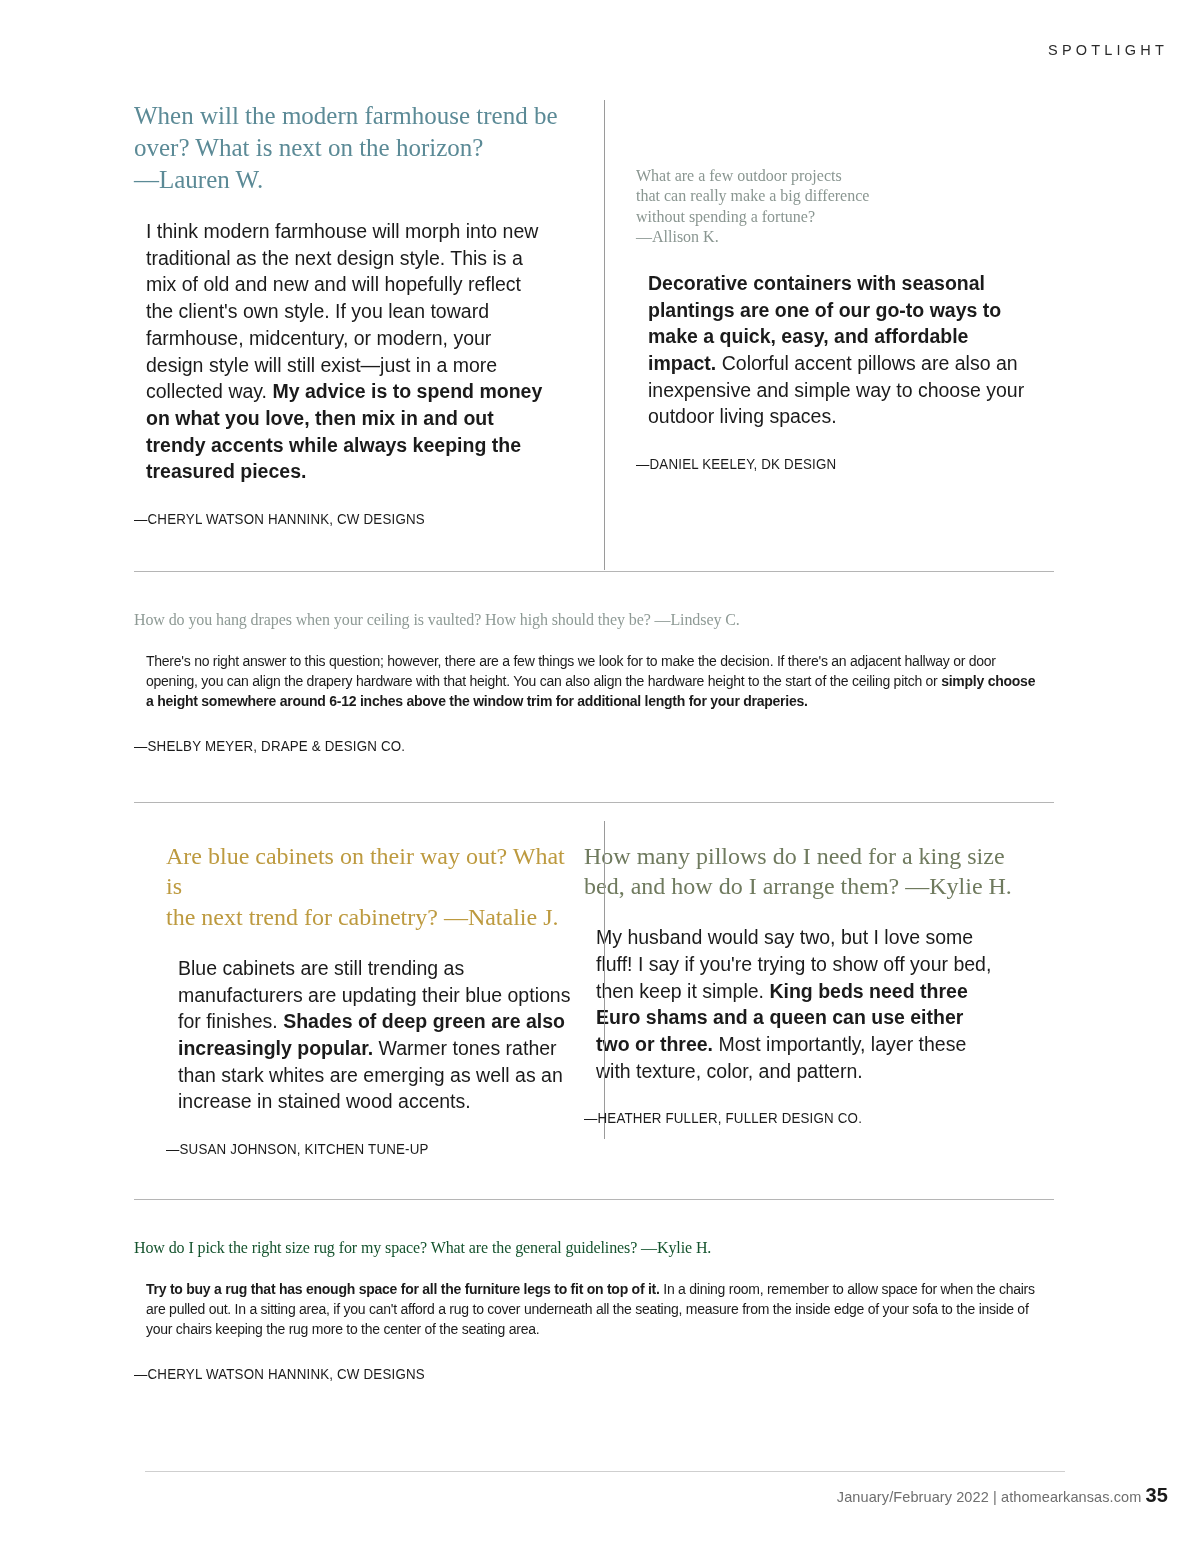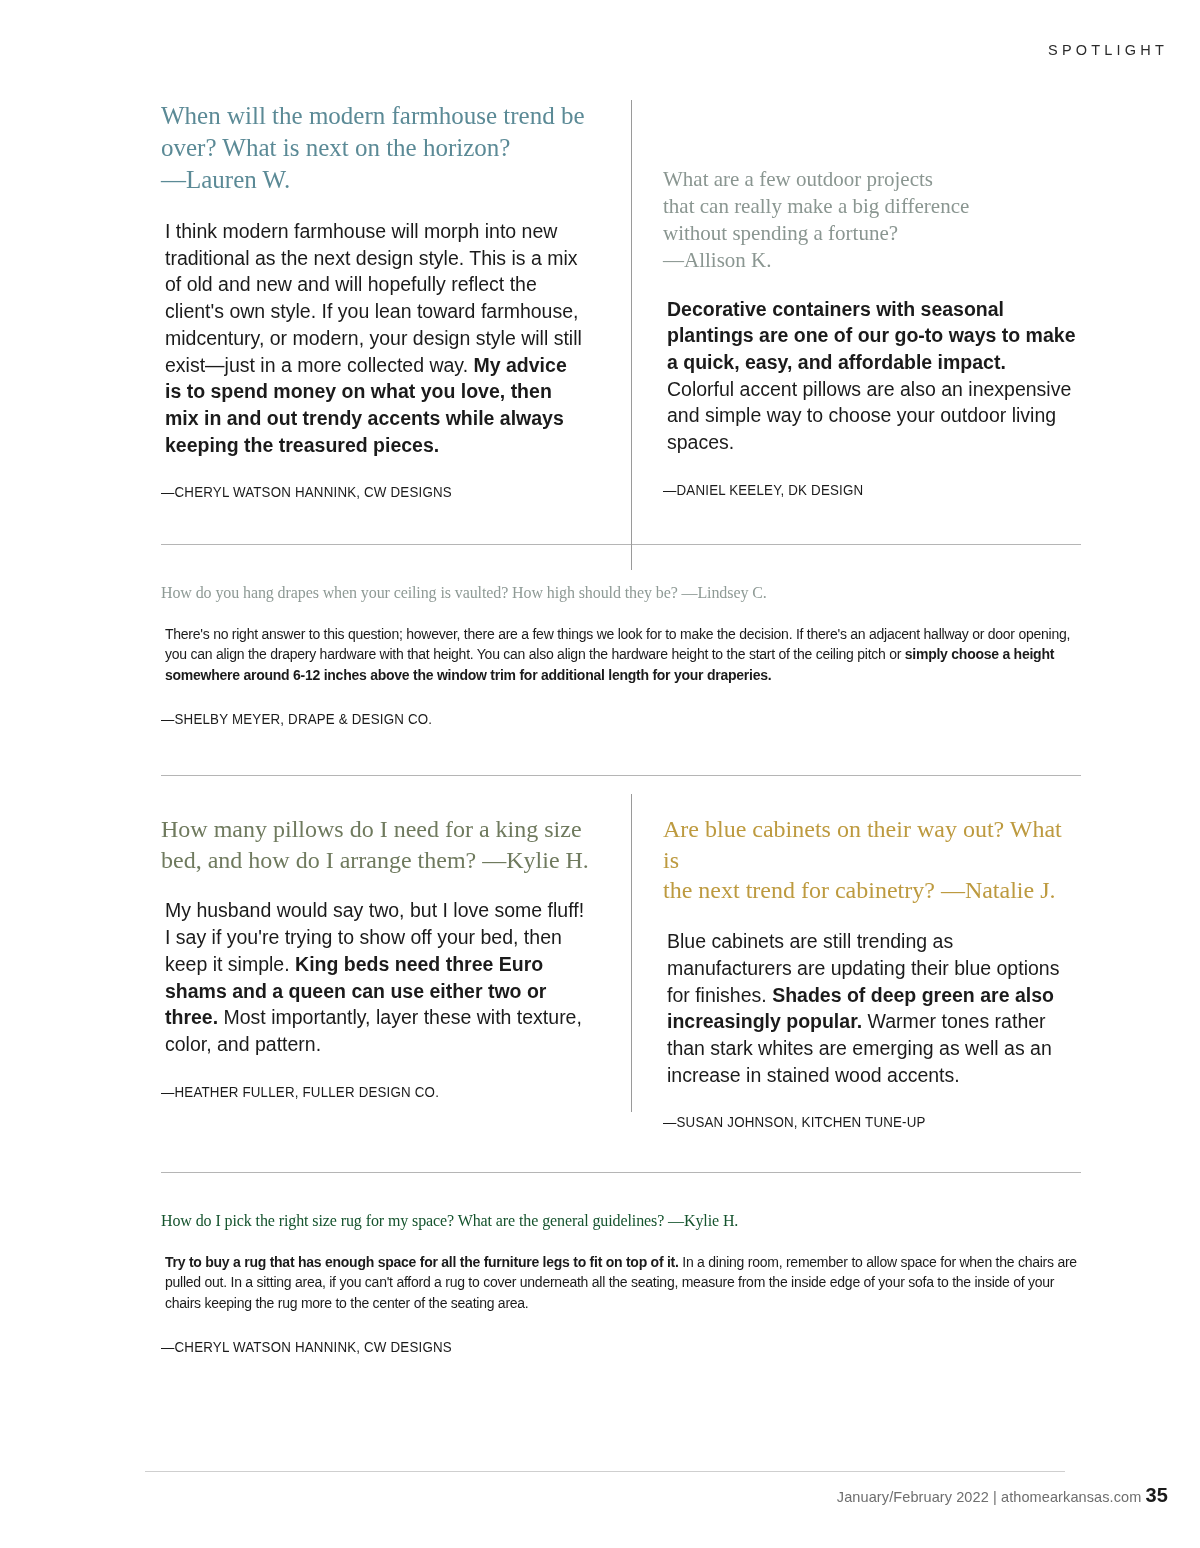--- a/index.html
+++ b/index.html
@@ -25,54 +25,54 @@
     font-family: "Liberation Sans", sans-serif;
     font-size: 14.5px;
     letter-spacing: 4.2px;
     color: #2b2b2b;
     font-weight: 400;
   }
 
   
   .content {
     position: absolute;
-    left: 161px;
+    left: 134px;
     top: 100px;
     width: 920px;
   }
 
   
   .q-head {
     font-family: "Liberation Serif", "DejaVu Serif", serif;
     font-weight: 400;
     line-height: 1.28;
     margin: 0 0 22px 0;
     white-space: pre-line;
   }
   .q-head.teal   { color: #5b8a96; font-size: 25px; }
-  .q-head.sage   { color: #8a9691; font-size: 21px; }
+  .q-head.sage   { color: #8a9691; font-size: 16px; }
   .q-head.olive  { color: #6f7a5e; font-size: 24px; }
   .q-head.gold   { color: #bd9a3f; font-size: 24px; }
 
   .q-head.wide {
     font-size: 16px;
     line-height: 1.3;
     letter-spacing: -0.1px;
     margin-bottom: 20px;
   }
   .q-head.wide.sage { color: #8e9a95; }
   .q-head.wide.gold { color: #14532d; }
 
   
   .body-txt {
     font-family: "Liberation Sans", sans-serif;
     font-size: 19.5px;
     line-height: 1.37;
     color: #1b1b1b;
-    margin: 4px;
+    margin: 12px;
     font-weight: 400;
   }
   .body-txt b { font-weight: 700; }
 
   .body-txt.wide {
     font-size: 14px;
     line-height: 1.45;
     letter-spacing: -0.25px;
   }
 
@@ -176,33 +176,33 @@
       <div class="q-head wide sage">How do you hang drapes when your ceiling is vaulted? How high should they be? —Lindsey C.</div>
       <p class="body-txt wide"><span>There's no right answer to this question; however, there are a few things we look for to make the decision. If there's an adjacent hallway or door opening, you can align the drapery hardware with that height. You can also align the hardware height to the start of the ceiling pitch or </span><b>simply choose a height somewhere around 6-12 inches above the window trim for additional length for your draperies.</b><span></span></p>
       <p class="attrib">—SHELBY MEYER, DRAPE &amp; DESIGN CO.</p>
     </div>
 
     <div class="hrule" style="margin-top:48px"></div>
 
     <div class="two-col" style="padding-top:38px">
       <div class="vrule" style="height:318px;top:18px"></div>
 
+      <div class="col col-right">
+        <div class="q-head gold">Are blue cabinets on their way out? What is
+the next trend for cabinetry? —Natalie J.</div>
+        <p class="body-txt"><span>Blue cabinets are still trending as manufacturers are updating their blue options for finishes. </span><b>Shades of deep green are also increasingly popular.</b><span> Warmer tones rather than stark whites are emerging as well as an increase in stained wood accents.</span></p>
+        <p class="attrib">—SUSAN JOHNSON, KITCHEN TUNE-UP</p>
+      </div>
+
       <div class="col col-left">
         <div class="q-head olive">How many pillows do I need for a king size
 bed, and how do I arrange them? —Kylie H.</div>
         <p class="body-txt"><span>My husband would say two, but I love some fluff! I say if you're trying to show off your bed, then keep it simple. </span><b>King beds need three Euro shams and a queen can use either two or three.</b><span> Most importantly, layer these with texture, color, and pattern.</span></p>
         <p class="attrib">—HEATHER FULLER, FULLER DESIGN CO.</p>
       </div>
-
-      <div class="col col-right">
-        <div class="q-head gold">Are blue cabinets on their way out? What is
-the next trend for cabinetry? —Natalie J.</div>
-        <p class="body-txt"><span>Blue cabinets are still trending as manufacturers are updating their blue options for finishes. </span><b>Shades of deep green are also increasingly popular.</b><span> Warmer tones rather than stark whites are emerging as well as an increase in stained wood accents.</span></p>
-        <p class="attrib">—SUSAN JOHNSON, KITCHEN TUNE-UP</p>
-      </div>
     </div>
 
     <div class="hrule" style="margin-top:42px"></div>
 
     <div style="padding-top:38px">
       <div class="q-head wide gold">How do I pick the right size rug for my space? What are the general guidelines? —Kylie H.</div>
       <p class="body-txt wide"><span></span><b>Try to buy a rug that has enough space for all the furniture legs to fit on top of it.</b><span> In a dining room, remember to allow space for when the chairs are pulled out. In a sitting area, if you can't afford a rug to cover underneath all the seating, measure from the inside edge of your sofa to the inside of your chairs keeping the rug more to the center of the seating area.</span></p>
       <p class="attrib">—CHERYL WATSON HANNINK, CW DESIGNS</p>
     </div>
 

